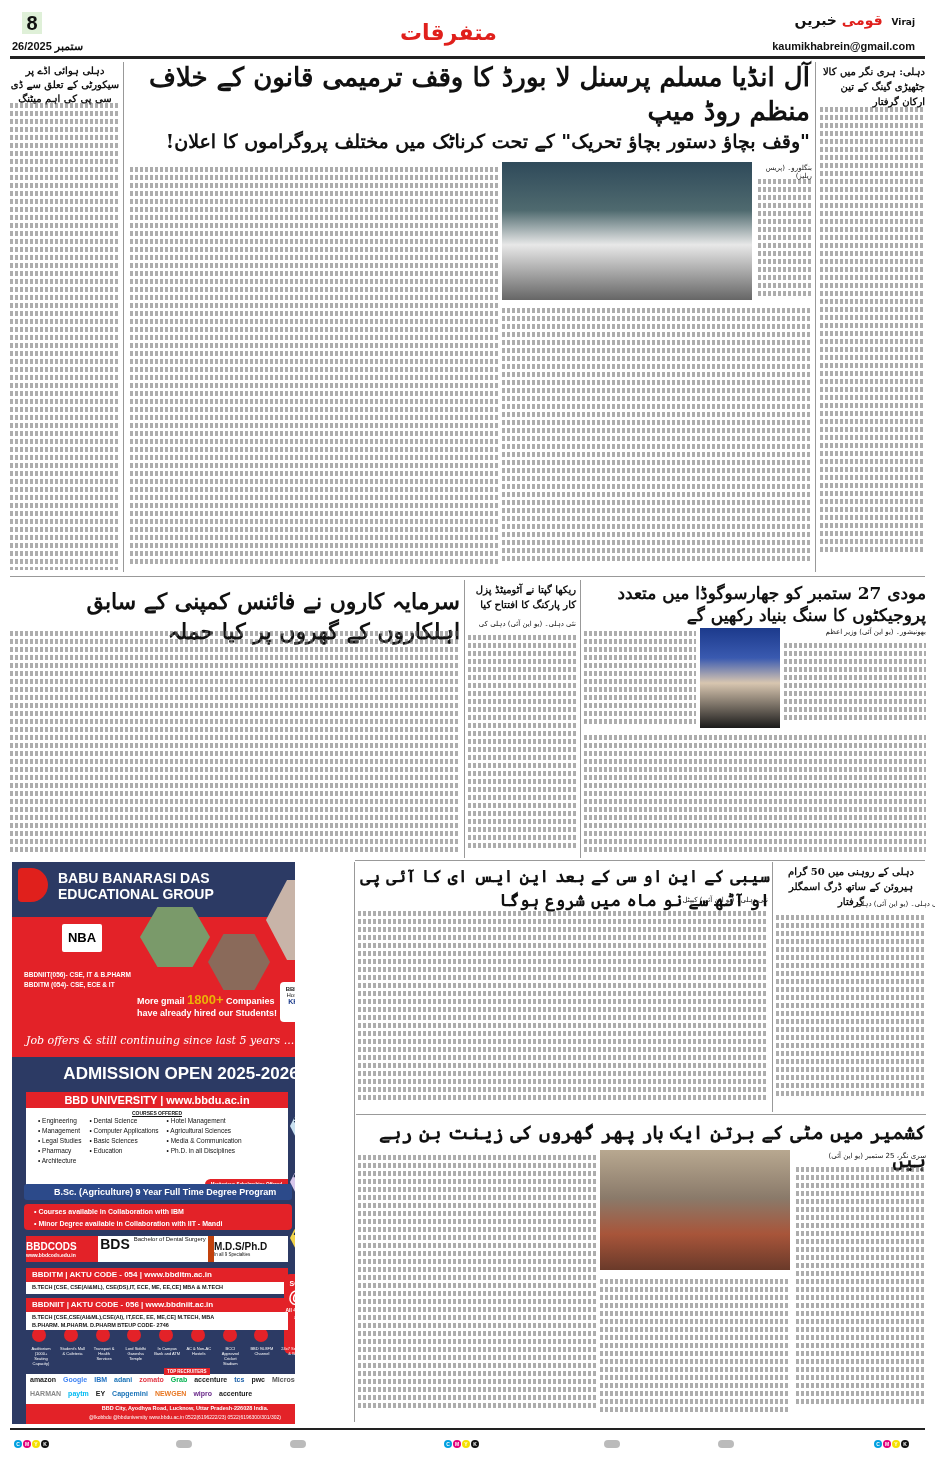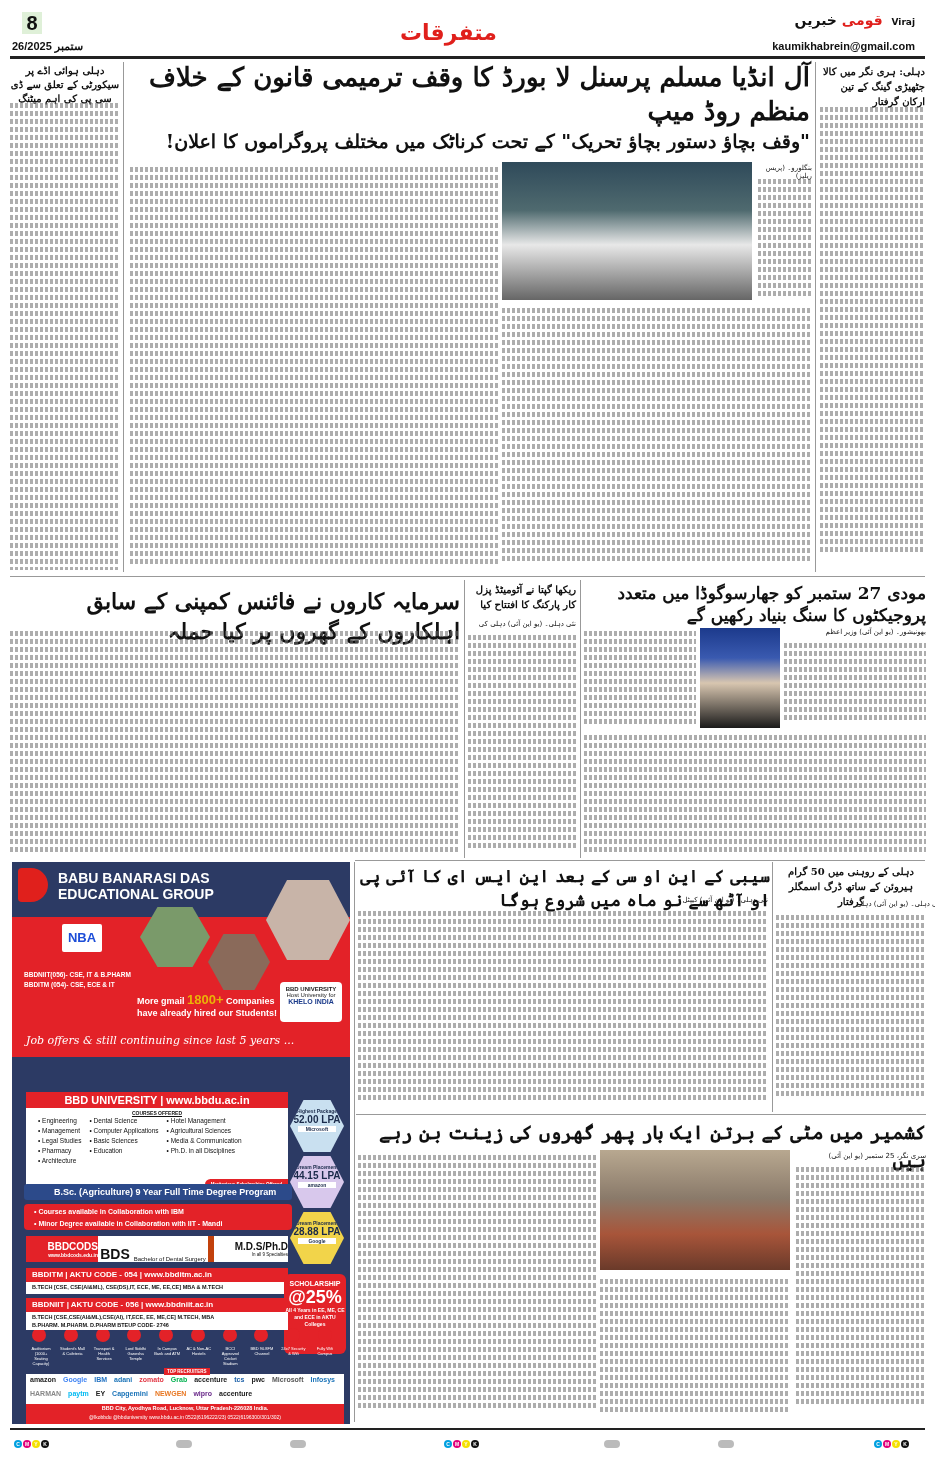--- a/index.html
+++ b/index.html
@@ -13,41 +13,41 @@
 .hdr-brand .red{color:#e0201c}
 .hdr-email{left:750px;top:40px;width:165px;text-align:right;font:bold 11px "Liberation Sans",sans-serif}
 .rule{left:10px;width:915px;height:3px;background:#222}
 .headline{font-weight:bold;color:#111;font-family:"DejaVu Serif",serif}
 .col-text{font-size:7px;line-height:12px;color:#333;overflow:hidden;direction:rtl;text-align:justify}
 .col-text span{display:block;height:12px;border-bottom:0;background:repeating-linear-gradient(90deg,#6a6a6a 0 3px,transparent 3px 5px);opacity:.55;margin:3px 0 0 0;height:5px}
 .photo{background:linear-gradient(180deg,#4a5a7a,#c8cfd8 45%,#888 100%)}
 .vline{width:1px;background:#999}
 .hline{height:1px;background:#999}
 
-.ad{left:12px;top:862px;width:338px;height:562px;background:#2c3a64;overflow:hidden}
+.ad{left:12px;top:862px;width:283px;height:562px;background:#2c3a64;overflow:hidden}
 .ad .logo-row{left:22px;top:8px;color:#fff;font:bold 14px "Liberation Sans",sans-serif;line-height:16px}
 .ad .bb{left:6px;top:6px;width:30px;height:34px;background:#e0201c;border-radius:4px 18px 18px 4px}
 .ad .redband{left:0;top:55px;width:338px;height:140px;background:#e32228}
-.ad .nba{left:50px;top:62px;width:40px;height:28px;background:#fff;color:#1d4ed8;font:bold 13px "Liberation Sans",sans-serif;text-align:center;line-height:28px;border-radius:2px}
+.ad .nba{left:50px;top:62px;width:40px;height:28px;background:#fff;color:#000000;font:bold 13px "Liberation Sans",sans-serif;text-align:center;line-height:28px;border-radius:2px}
 .ad .codes{left:12px;top:108px;color:#fff;font:bold 6.5px "Liberation Sans",sans-serif;line-height:10px}
 .ad .big{left:14px;top:128px;color:#fff;font:bold 40px "Liberation Sans",sans-serif}
 .ad .more{left:125px;top:132px;color:#fff;font:bold 9px "Liberation Sans",sans-serif;line-height:12px}
 .ad .more b{color:#eab308;font-size:13px}
 .ad .jobs{left:14px;top:172px;color:#fff;font:italic 11px "DejaVu Serif",serif}
 .ad .hex{background:#c9d6e6;clip-path:polygon(25% 0,75% 0,100% 50%,75% 100%,25% 100%,0 50%)}
 .ad .bbdu{left:268px;top:120px;width:62px;height:40px;background:#fff;border-radius:4px;font:bold 6px "Liberation Sans",sans-serif;text-align:center;padding-top:4px;color:#222}
 .ad .adm{left:0;top:202px;width:338px;text-align:center;color:#fff;font:bold 17px "Liberation Sans",sans-serif}
 .ad .box{left:14px;top:230px;width:262px;height:104px;background:#fff}
 .ad .box .t{background:#e32228;color:#fff;font:bold 11px "Liberation Sans",sans-serif;text-align:center;height:16px;line-height:16px}
 .ad .box .co{font:bold 5px "Liberation Sans",sans-serif;text-align:center;text-decoration:underline;margin-top:2px}
 .ad .courses{display:flex;font:6.5px "Liberation Sans",sans-serif;padding:0 12px;gap:8px;line-height:10px}
 .ad .bsc{left:12px;top:322px;width:268px;height:16px;background:#2c4a8a;color:#fff;font:bold 9px "Liberation Sans",sans-serif;line-height:16px;padding-left:30px;border-radius:3px}
 .ad .collab{left:12px;top:342px;width:268px;height:26px;background:#e32228;color:#fff;font:bold 7px "Liberation Sans",sans-serif;line-height:12px;padding:2px 10px;border-radius:4px}
 .ad .row3{left:14px;top:374px;width:262px;height:26px;display:flex}
-.ad .row3 div{font:bold 10px "Liberation Sans",sans-serif;display:flex;flex-direction:column;justify-content:center;align-items:flex-end}
+.ad .row3 div{font:bold 10px "Liberation Sans",sans-serif;display:flex;flex-direction:column;justify-content:center;align-items:flex-start}
 .ad .row-red{left:14px;width:262px;height:14px;background:#e32228;color:#fff;font:bold 8px "Liberation Sans",sans-serif;line-height:14px;padding-left:6px}
 .ad .row-white{left:14px;width:262px;background:#fff;font:bold 5.5px "Liberation Sans",sans-serif;line-height:8px;padding:1px 6px}
 .ad .sch{left:272px;top:412px;width:62px;height:80px;background:#e32228;color:#fff;text-align:center;border-radius:6px;font:bold 7px "Liberation Sans",sans-serif;padding-top:6px}
 .ad .sch b{display:block;font-size:18px;line-height:20px}
 .ad .amen{left:0;top:455px;width:338px;text-align:center;color:#fff;font:bold 5.5px "Liberation Sans",sans-serif;text-decoration:underline}
 .ad .icons{left:20px;top:466px;width:300px;display:flex;justify-content:space-between}
 .ad .icons span{width:14px;height:14px;border-radius:50%;background:#e32228;display:block}
 .ad .ilabels{left:16px;top:484px;width:310px;display:flex;justify-content:space-between;color:#fff;font:4px "Liberation Sans",sans-serif;line-height:5px;text-align:center}
 .ad .ilabels div{width:26px}
 .ad .recr{left:14px;top:512px;width:318px;height:30px;background:#fff;font:bold 7px "Liberation Sans",sans-serif;padding:2px 4px;display:flex;flex-wrap:wrap;gap:2px 7px}
@@ -442,20 +442,21 @@
     <b>1800+</b>
     <span>Companies</span><br>
     <span>have already hired our Students!</span>
   </div>
   <div class="abs jobs">Job offers &amp; still continuing since last 5 years ...</div>
   <div class="abs bbdu">
     <div>BBD UNIVERSITY</div>
     <div style="font-weight:normal">Host University for</div>
     <div style="color:#1a3a8a;font-size:7px">KHELO INDIA</div>
   </div>
+  <div class="abs adm">ADMISSION OPEN 2025-2026</div>
   <div class="abs box">
     <div class="t">BBD UNIVERSITY  |  www.bbdu.ac.in</div>
     <div class="co">COURSES OFFERED</div>
     <div class="courses">
       <div id="c1">
           <div>• Engineering</div>
           <div>• Management</div>
           <div>• Legal Studies</div>
           <div>• Pharmacy</div>
           <div>• Architecture</div>

